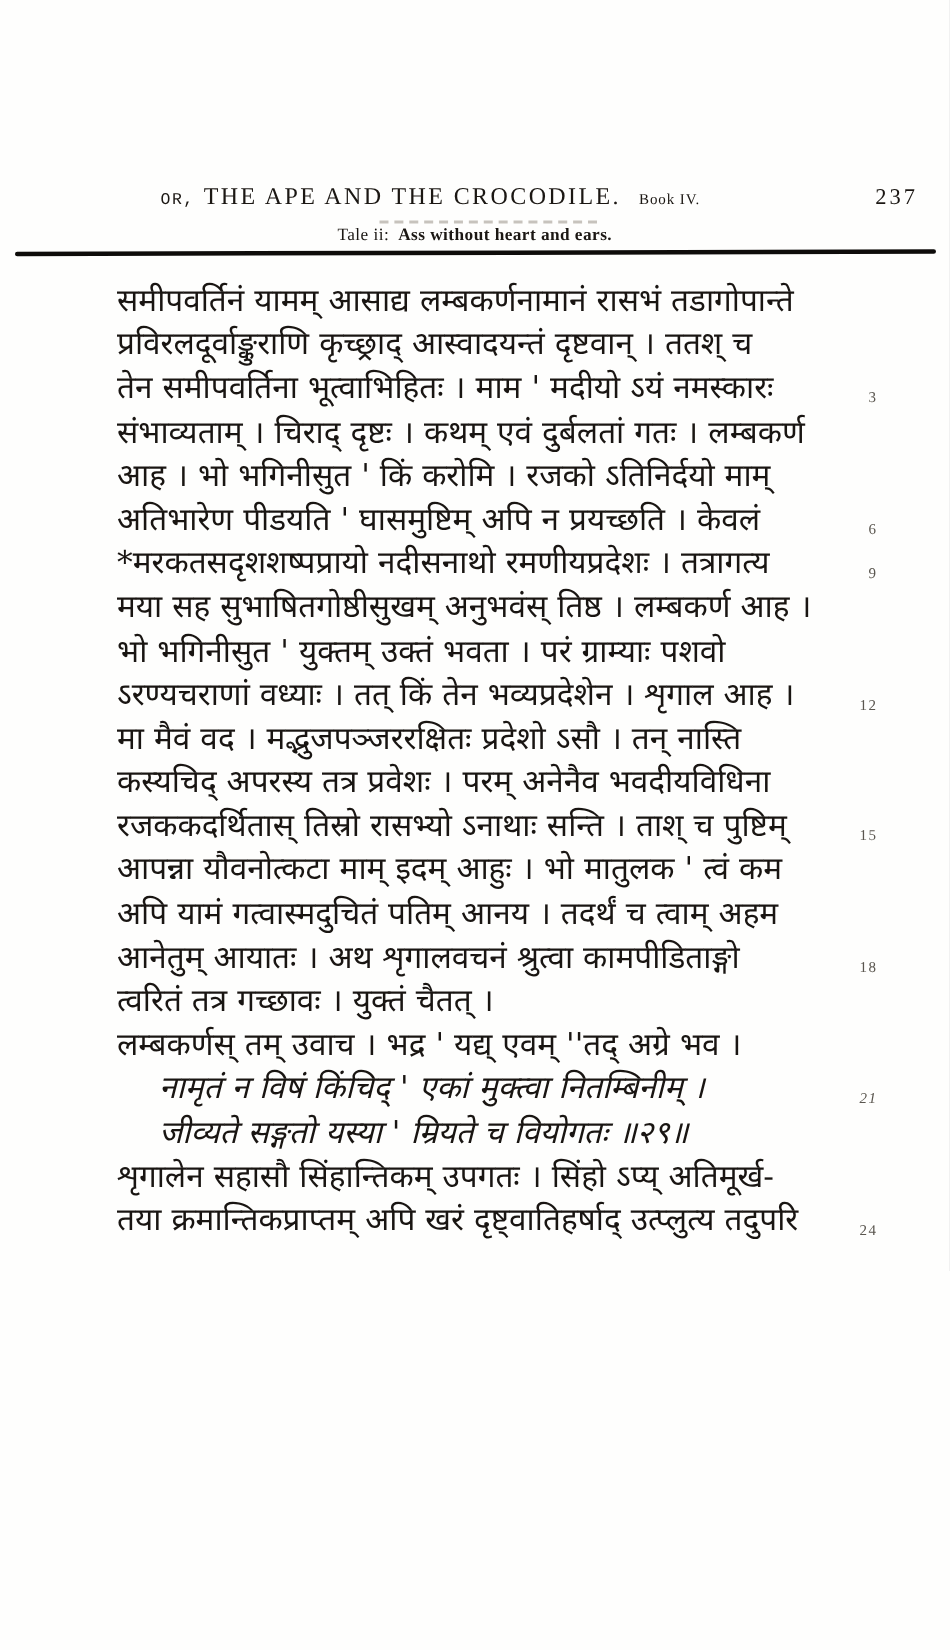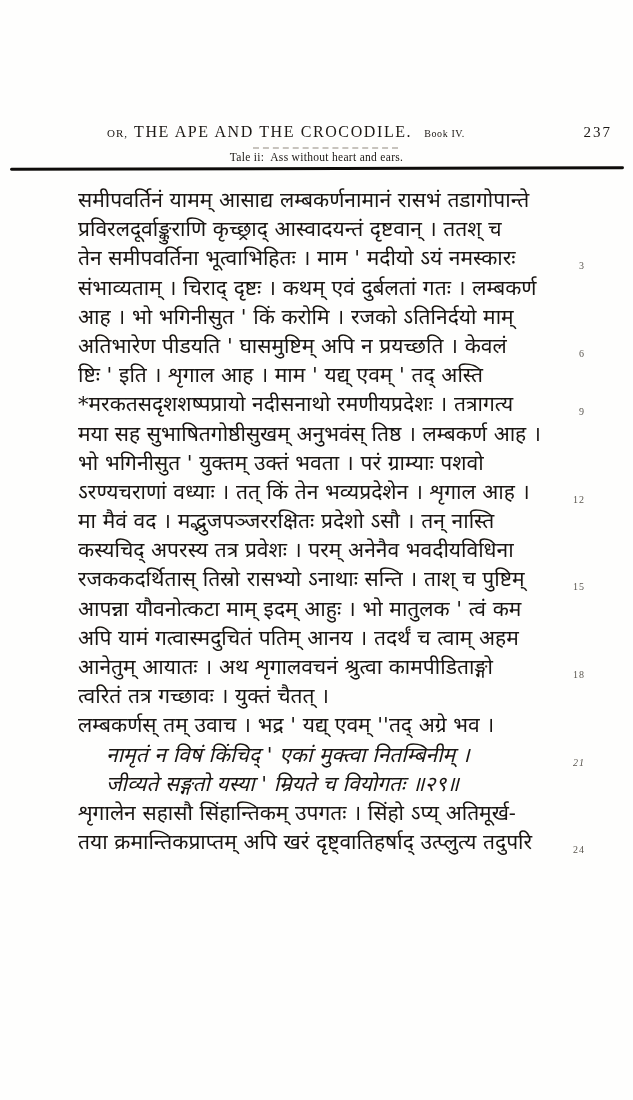--- a/index.html
+++ b/index.html
@@ -10,36 +10,36 @@
     margin: 0 auto;
     background: #fefefd;
     overflow: hidden;
     color: #1b1713;
     font-family: "Liberation Serif", "DejaVu Serif", serif;
   }
 
   
   .header-row { position: absolute; top: 123px; left: 0; width: 100%; height: 20px; }
   .running-title-wrap { position: absolute; left: 107px; top: 0; white-space: nowrap; }
-  .running-prefix { font-size: 11px; text-transform: uppercase; letter-spacing: 1px; margin-right: 6px; }
+  .running-prefix { font-size: 11px; text-transform: uppercase; letter-spacing: 1px; margin-right: 6px; font-family: Liberation Mono, monospace; }
   .running-title { font-size: 16px; letter-spacing: 1.6px; }
   .running-book { font-size: 10px; letter-spacing: 0.6px; margin-left: 12px; text-align: right; }
   .page-number { position: absolute; right: 21px; top: 1px; font-size: 15px; letter-spacing: 2px; text-align: center; }
 
   .pencil-underline {
     position: absolute; top: 147px; left: 253px; width: 145px; height: 0;
     border-top: 2px dashed #aaa49b; opacity: 0.65;
   }
 
   .tale-caption {
     position: absolute; top: 151px; left: 0; width: 100%;
     text-align: center; font-size: 11.5px; letter-spacing: 0.3px;
   }
   .caption-label { font-weight: normal; margin-right: 6px; }
-  .caption-text { font-weight: normal; }
+  .caption-text { font-weight: bold; }
 
   .header-rule {
     position: absolute; top: 167px; left: 10px; width: 614px; height: 3px;
     background: #0e0c0a; border-radius: 2px; transform: rotate(-0.15deg);
   }
 
   
   .body-text {
     position: absolute; top: 186px; left: 78px; width: 495px;
   }
@@ -80,21 +80,20 @@
 
   <div class="header-rule"></div>
 
   <div class="body-text">
     <div class="tline"><span>समीपवर्तिनं यामम् आसाद्य लम्बकर्णनामानं रासभं तडागोपान्ते</span><span class="lineno"></span></div>
     <div class="tline"><span>प्रविरलदूर्वाङ्कुराणि कृच्छ्राद् आस्वादयन्तं दृष्टवान् । ततश् च</span><span class="lineno"></span></div>
     <div class="tline"><span>तेन समीपवर्तिना भूत्वाभिहितः । माम ' मदीयो ऽयं नमस्कारः</span><span class="lineno">3</span></div>
     <div class="tline"><span>संभाव्यताम् । चिराद् दृष्टः । कथम् एवं दुर्बलतां गतः । लम्बकर्ण</span><span class="lineno"></span></div>
     <div class="tline"><span>आह । भो भगिनीसुत ' किं करोमि । रजको ऽतिनिर्दयो माम्</span><span class="lineno"></span></div>
     <div class="tline"><span>अतिभारेण पीडयति ' घासमुष्टिम् अपि न प्रयच्छति । केवलं</span><span class="lineno">6</span></div>
-    <div class="tline"><span>ष्टिः ' इति । शृगाल आह । माम ' यद्य् एवम् ' तद् अस्ति</span><span class="lineno"></span></div>
     <div class="tline"><span>*मरकतसदृशशष्पप्रायो नदीसनाथो रमणीयप्रदेशः । तत्रागत्य</span><span class="lineno">9</span></div>
     <div class="tline"><span>मया सह सुभाषितगोष्ठीसुखम् अनुभवंस् तिष्ठ । लम्बकर्ण आह ।</span><span class="lineno"></span></div>
     <div class="tline"><span>भो भगिनीसुत ' युक्तम् उक्तं भवता । परं ग्राम्याः पशवो</span><span class="lineno"></span></div>
     <div class="tline"><span>ऽरण्यचराणां वध्याः । तत् किं तेन भव्यप्रदेशेन । शृगाल आह ।</span><span class="lineno">12</span></div>
     <div class="tline"><span>मा मैवं वद । मद्भुजपञ्जररक्षितः प्रदेशो ऽसौ । तन् नास्ति</span><span class="lineno"></span></div>
     <div class="tline"><span>कस्यचिद् अपरस्य तत्र प्रवेशः । परम् अनेनैव भवदीयविधिना</span><span class="lineno"></span></div>
     <div class="tline"><span>रजककदर्थितास् तिस्रो रासभ्यो ऽनाथाः सन्ति । ताश् च पुष्टिम्</span><span class="lineno">15</span></div>
     <div class="tline"><span>आपन्ना यौवनोत्कटा माम् इदम् आहुः । भो मातुलक ' त्वं कम</span><span class="lineno"></span></div>
     <div class="tline"><span>अपि यामं गत्वास्मदुचितं पतिम् आनय । तदर्थं च त्वाम् अहम</span><span class="lineno"></span></div>
     <div class="tline"><span>आनेतुम् आयातः । अथ शृगालवचनं श्रुत्वा कामपीडिताङ्गो</span><span class="lineno">18</span></div>

